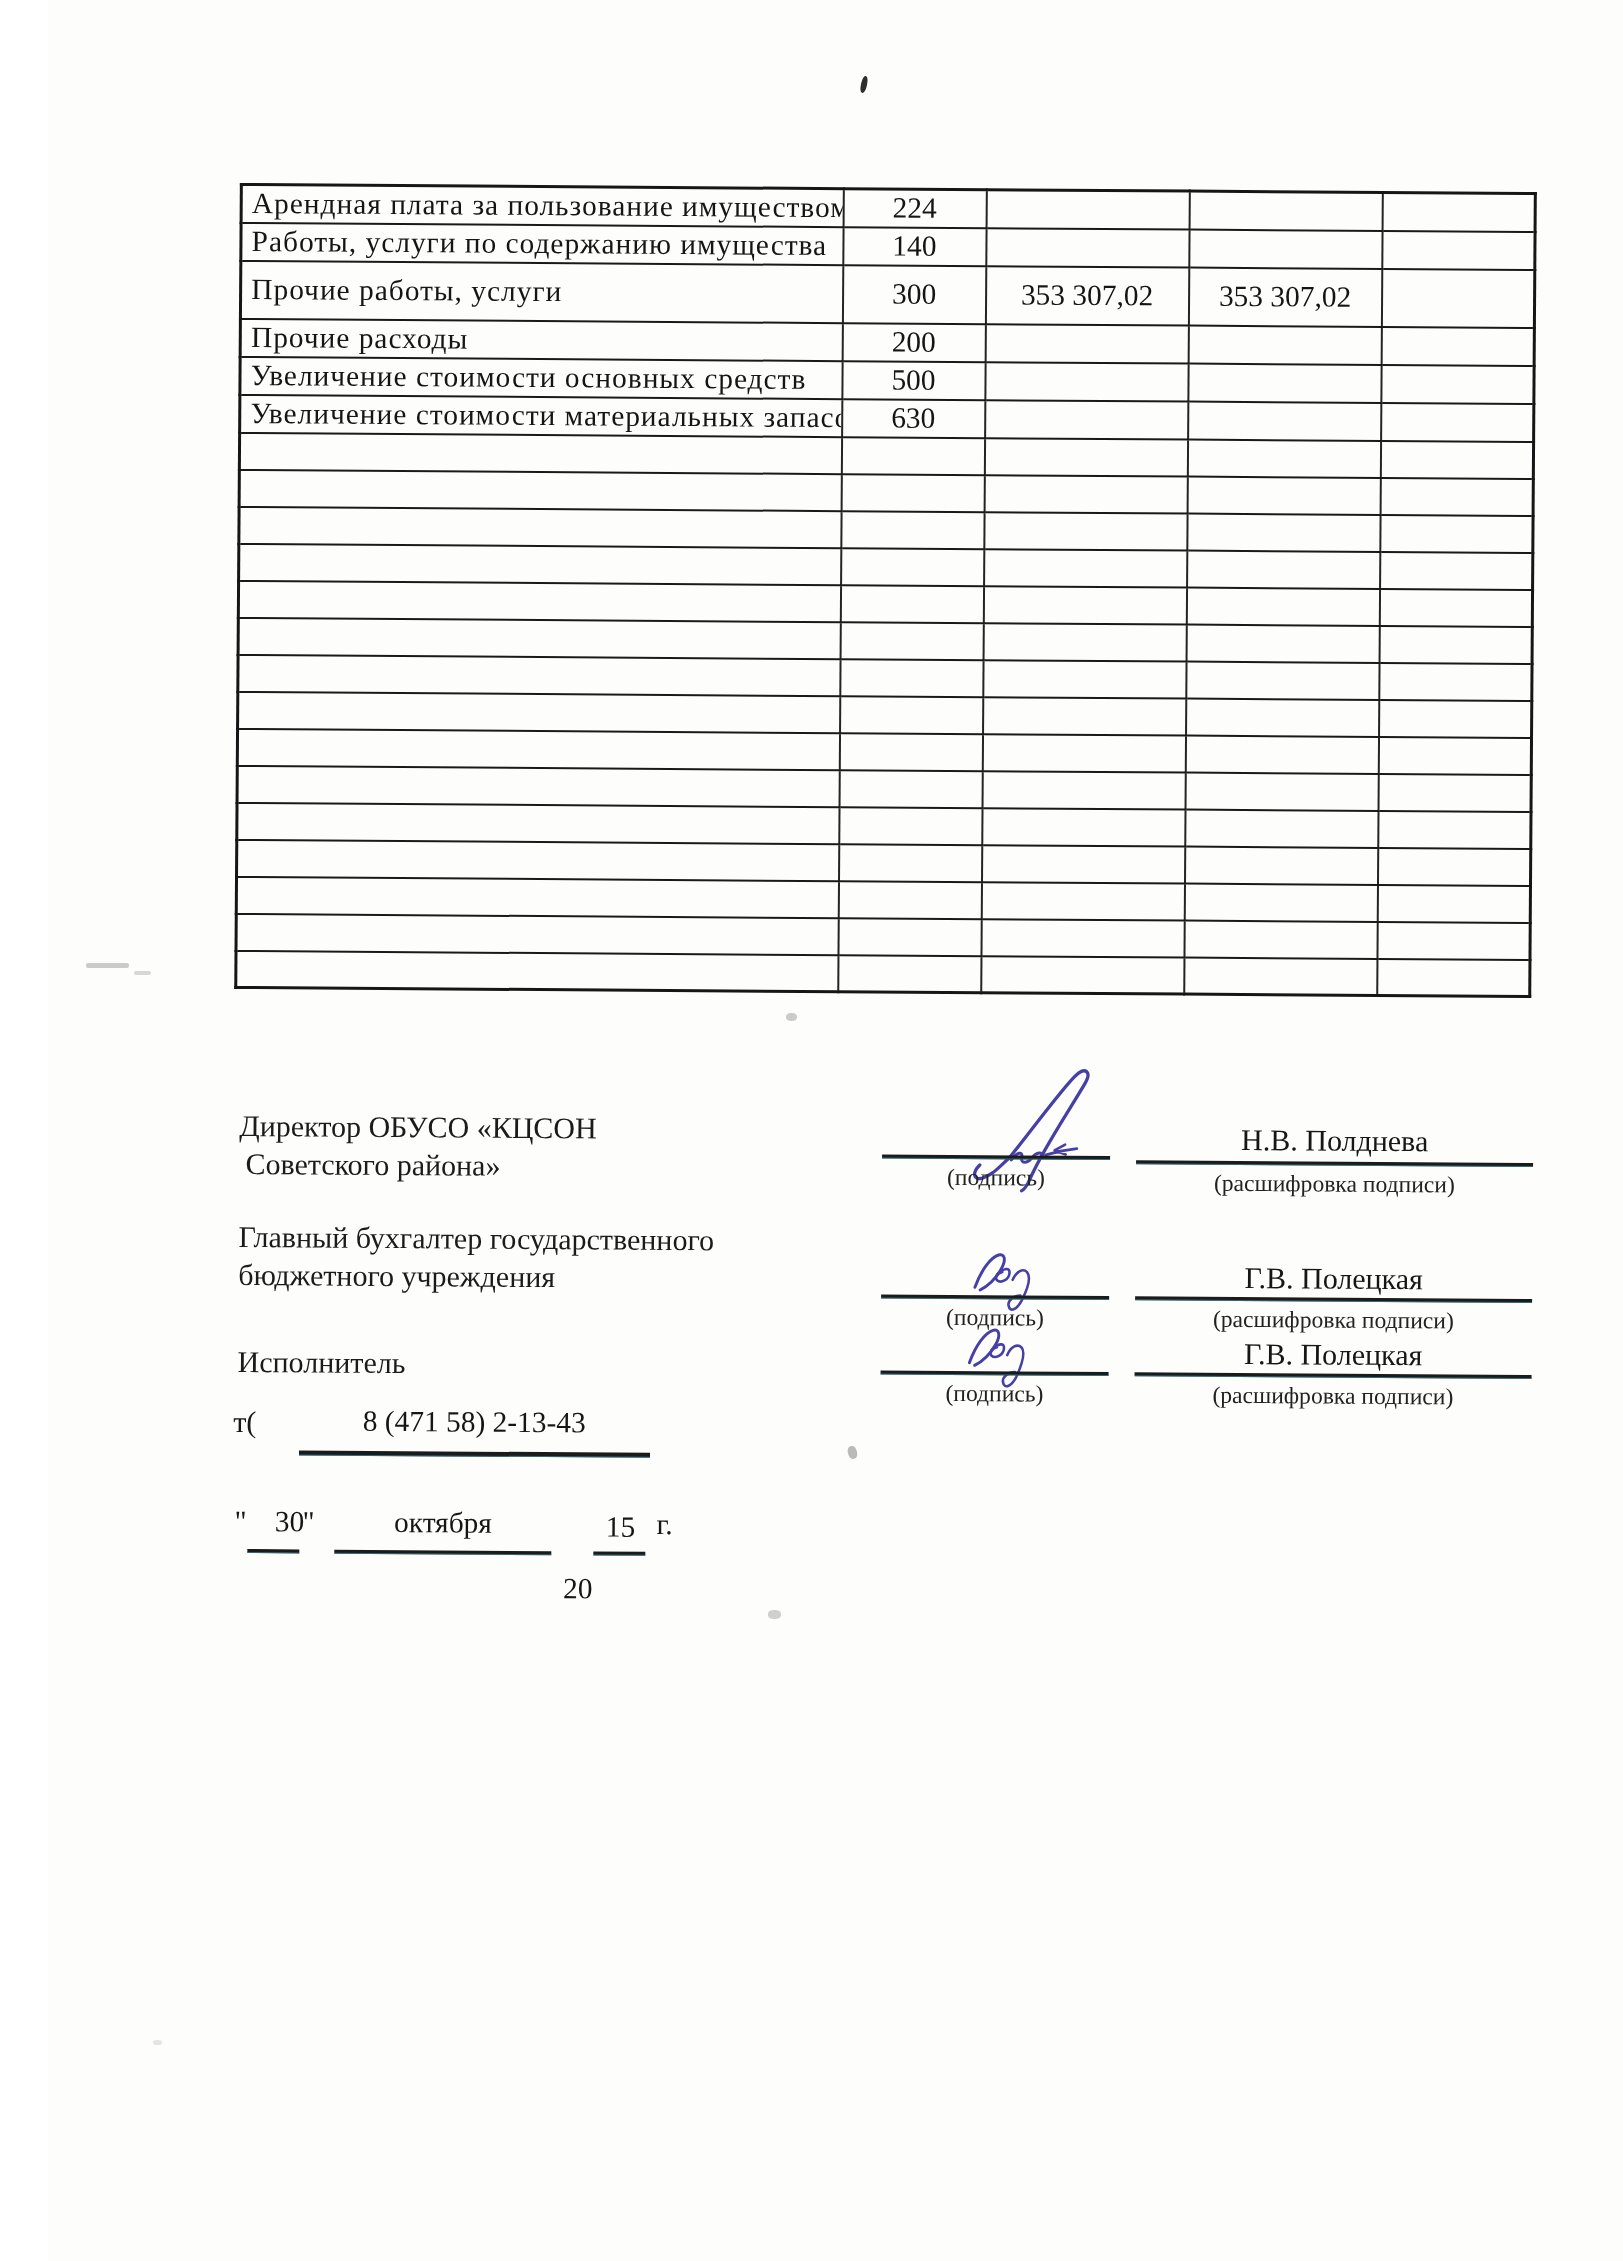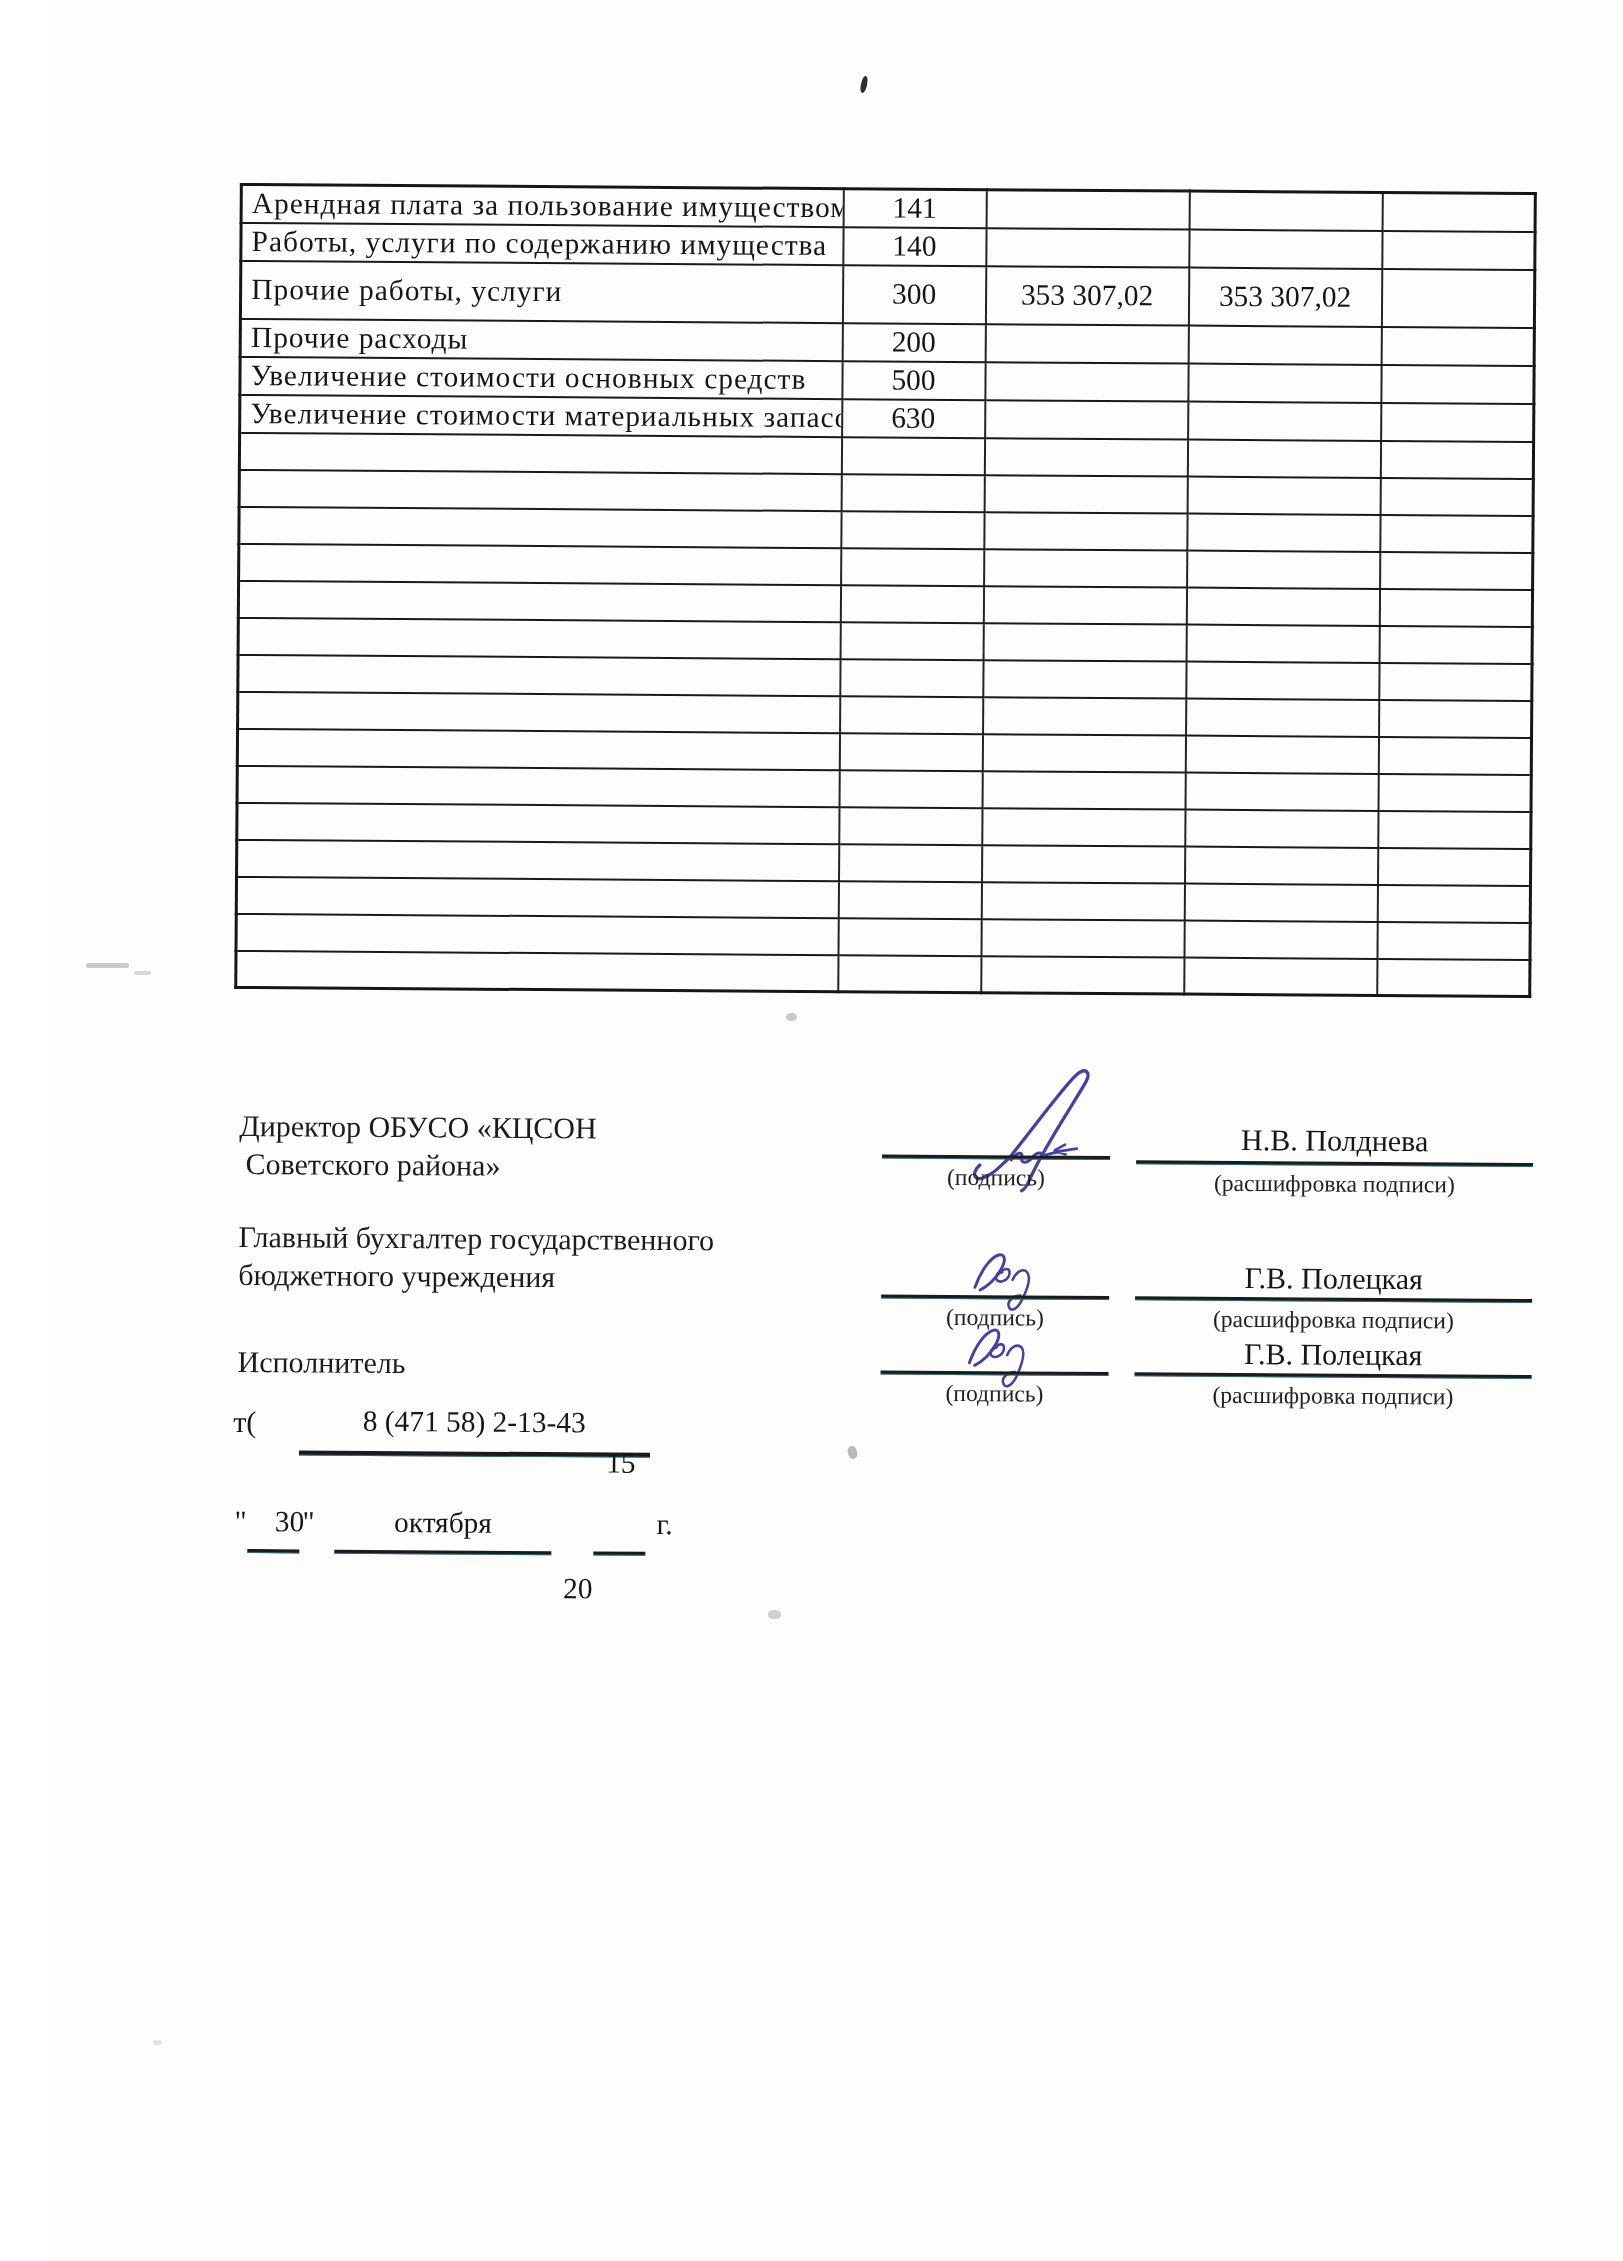--- a/index.html
+++ b/index.html
@@ -64,21 +64,21 @@
       <colgroup>
         <col style="width:602px">
           <col style="width:143px">
           <col style="width:203px">
         <col style="width:193px">
           <col style="width:153px">
       </colgroup>
       <tbody id="tbody">
           <tr class="data">
             <td class="c1">Арендная плата за пользование имуществом</td>
-            <td class="c2">141</td>
+            <td class="c2">224</td>
             <td class="c3"></td>
             <td class="c4"></td>
             <td class="c5"></td>
           </tr>
           <tr class="data">
             <td class="c1">Работы, услуги по содержанию имущества</td>
             <td class="c2">140</td>
             <td class="c3"></td>
             <td class="c4"></td>
             <td class="c5"></td>
@@ -276,21 +276,21 @@
     <div class="abs bigtxt center" style="left:260px;top:1404px;width:350px;">8 (471 58) 2-13-43</div>
     <div class="abs uline" style="left:260px;top:1450px;width:351px;height:3.9px;"></div>
 
     <div class="abs bigtxt" style="left:196px;top:1505px;">"</div>
     <div class="abs bigtxt center" style="left:226px;top:1505px;width:50px;">30</div>
     <div class="abs uline" style="left:209px;top:1549px;width:52px;"></div>
     <div class="abs bigtxt" style="left:264px;top:1505px;">"</div>
     <div class="abs bigtxt center" style="left:296px;top:1505px;width:217px;">октября</div>
     <div class="abs uline" style="left:296px;top:1549px;width:217px;"></div>
     <div class="abs bigtxt" style="left:525px;top:1570px;">20</div>
-    <div class="abs bigtxt center" style="left:557px;top:1444px;width:50px;">15</div>
+    <div class="abs bigtxt center" style="left:557px;top:1508px;width:50px;">15</div>
     <div class="abs uline" style="left:555px;top:1549px;width:52px;"></div>
     <div class="abs bigtxt" style="left:618px;top:1505px;">г.</div>
   </div>
 
   <div class="speck" style="left:813px;top:76px;width:5.9px;height:17px;transform:rotate(12deg);opacity:.92;"></div>
   <div class="speck" style="left:38px;top:963px;width:43px;height:4.6px;background:#9a9a9a;opacity:.5;border-radius:2px;"></div>
   <div class="speck" style="left:86px;top:971px;width:17px;height:3.9px;background:#a8a8a8;opacity:.45;border-radius:2px;"></div>
   <div class="speck" style="left:738px;top:1013px;width:10.5px;height:7.9px;background:#8f8f8f;opacity:.45;"></div>
   <div class="speck" style="left:800px;top:1446px;width:8.5px;height:13px;background:#777;opacity:.5;transform:rotate(-14deg);"></div>
   <div class="speck" style="left:720px;top:1610px;width:13px;height:8.5px;background:#8a8a8a;opacity:.4;"></div>

